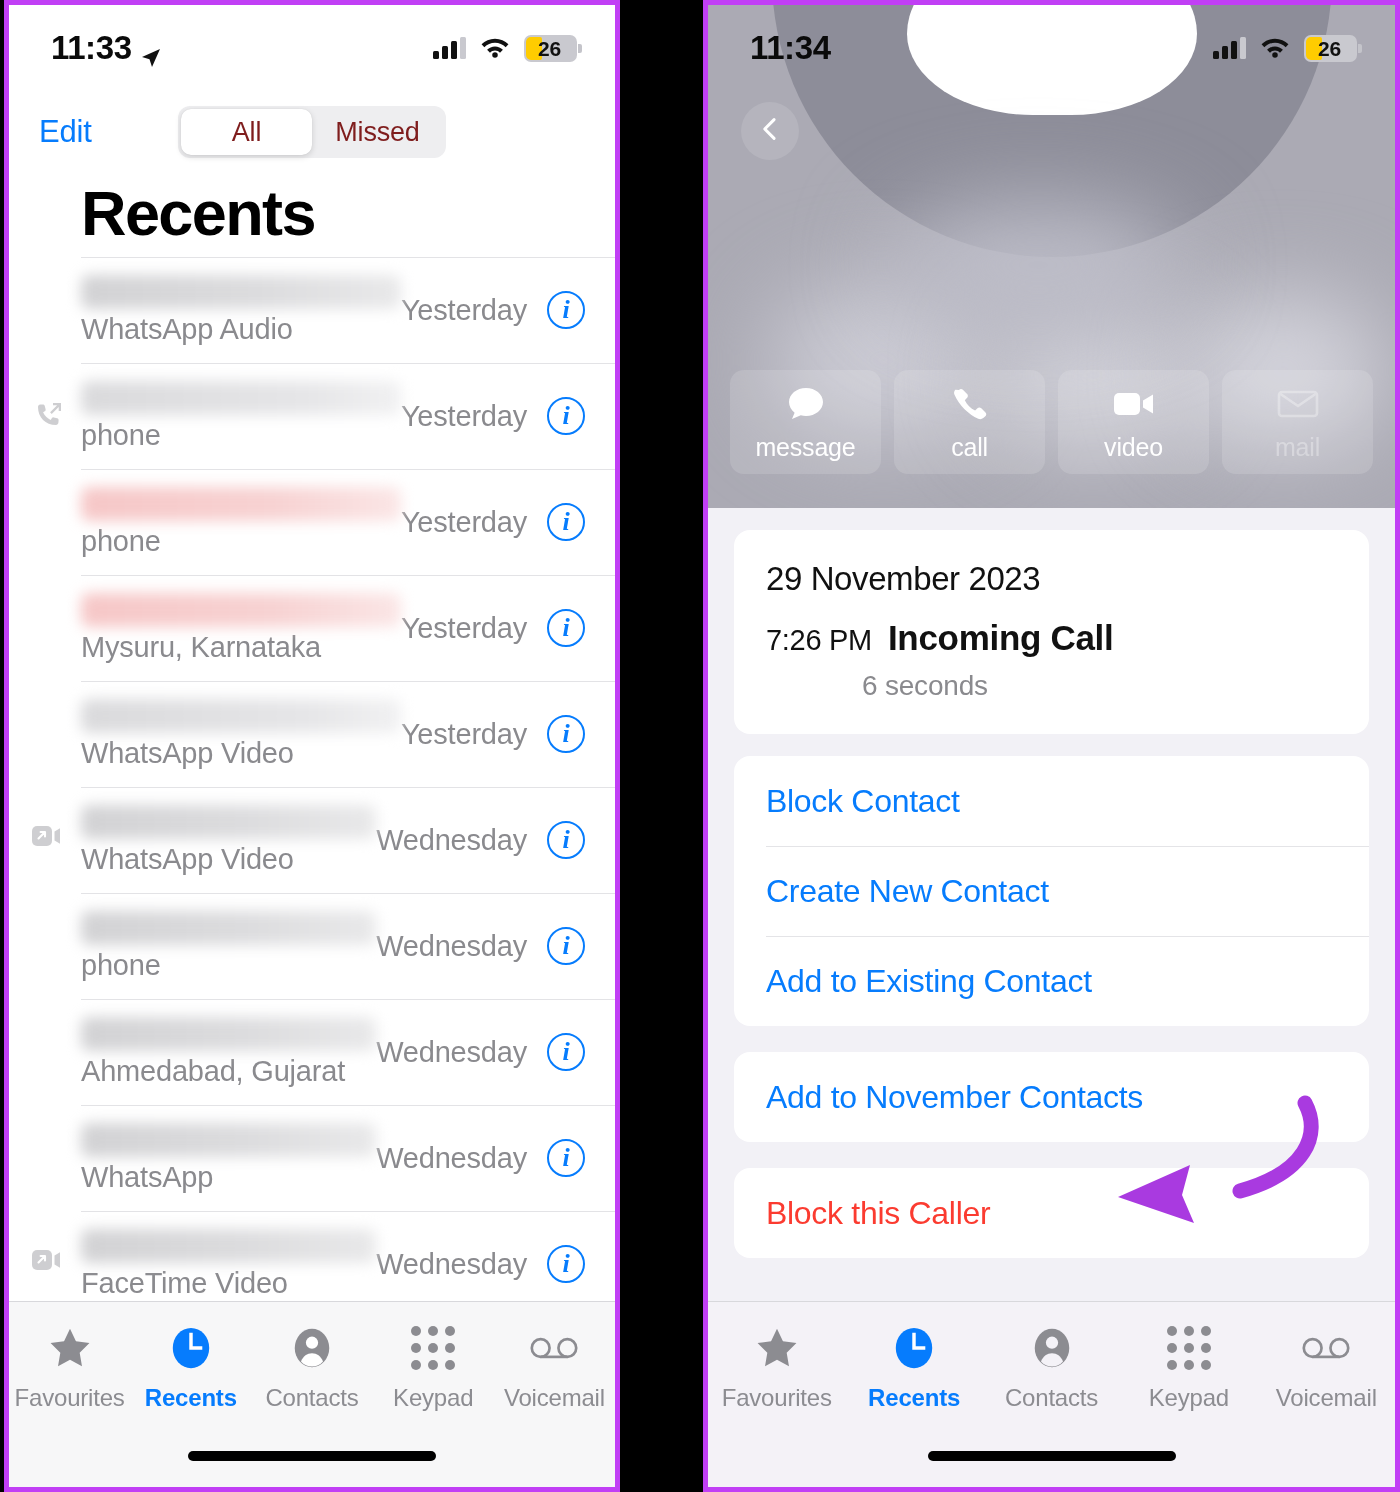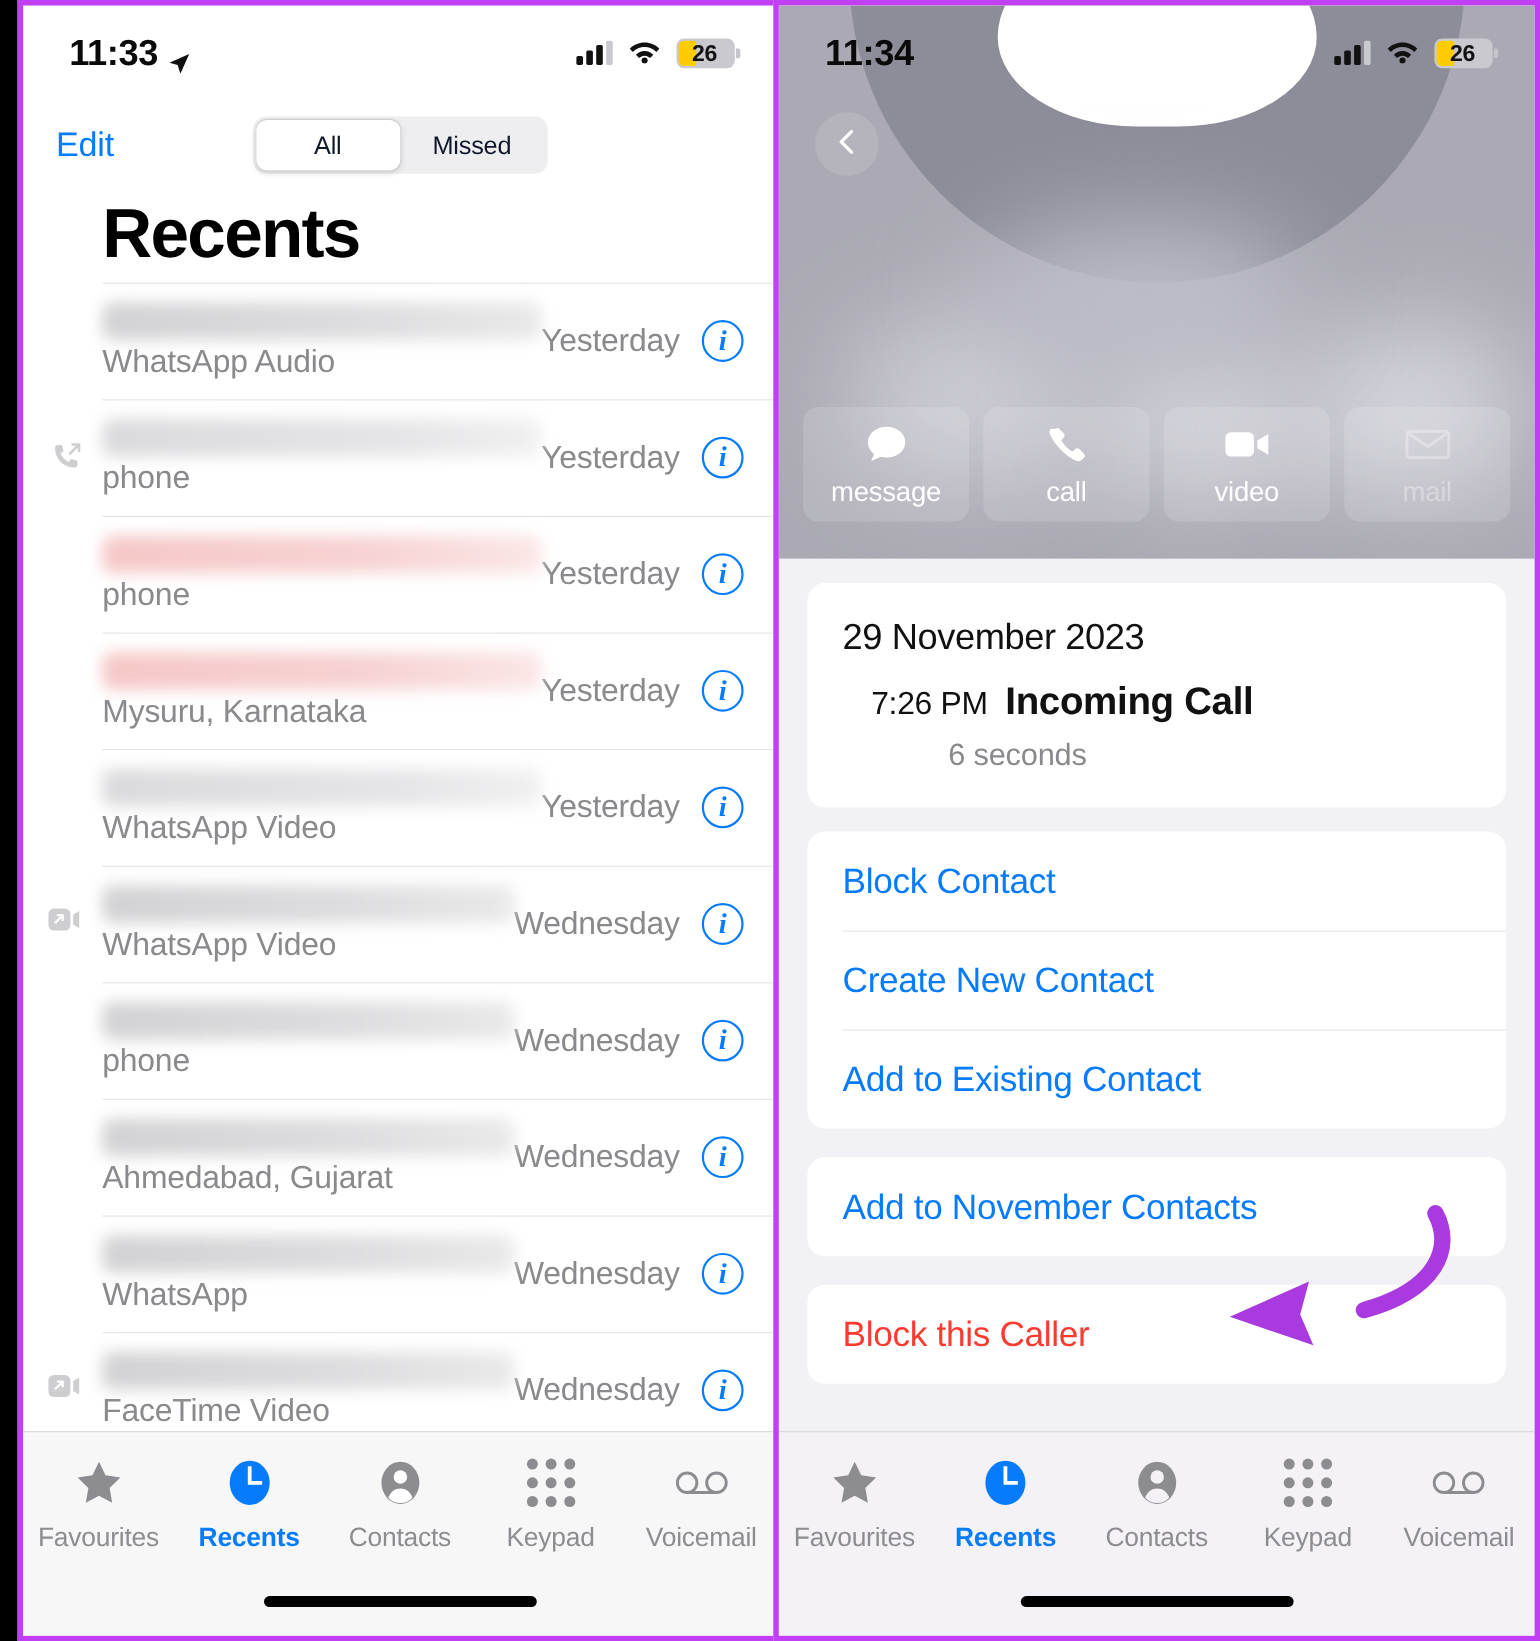--- a/index.html
+++ b/index.html
@@ -11,21 +11,21 @@
     overflow: hidden;
   }
   .stage { position: relative; width: 1400px; height: 1492px; background: #000; }
 
   
   .panel {
     position: absolute; top: 0; height: 1492px;
     border: 5px solid #c13ff5;
     overflow: hidden;
   }
-  .panel-left  { left: 16px;    width: 695px; background: #ffffff; }
+  .panel-left  { left: 4px;    width: 616px; background: #ffffff; }
   .panel-right { left: 703px; width: 697px; background: #f2f1f6; }
 
   .screen { position: relative; width: 100%; height: 100%; overflow: hidden; }
 
   
   .statusbar {
     position: absolute; top: 0; left: 0; right: 0; height: 86px;
     display: flex; align-items: center; justify-content: space-between;
     padding: 0 38px 0 42px;
     z-index: 40;
@@ -66,21 +66,21 @@
     display: flex; align-items: center; padding: 0 30px;
   }
   .edit-btn { font-size: 31px; color: #067cfd; letter-spacing: -0.2px; }
   .segmented {
     position: absolute; left: 50%; transform: translateX(-50%);
     display: flex; background: #eeeef0; border-radius: 12px;
     padding: 3px; width: 268px; height: 52px;
   }
   .seg {
     flex: 1; display: flex; align-items: center; justify-content: center;
-    font-size: 23px; color: #0f172a; border-radius: 10px; letter-spacing: -0.2px;
+    font-size: 27px; color: #7f1d1d; border-radius: 10px; letter-spacing: -0.2px;
   }
   .seg.active {
     background: #fff;
     box-shadow: 0 2px 6px rgba(0,0,0,.14), 0 0 1px rgba(0,0,0,.12);
     font-weight: 400;
   }
 
   .page-title {
     position: absolute; top: 172px; left: 72px;
     font-size: 63px; font-weight: 700; color: #000; letter-spacing: -1.6px;
@@ -182,21 +182,21 @@
 
   .detail-body {
     position: absolute; top: 503px; left: 0; right: 0; bottom: 186px;
     background: #f2f1f6; padding: 22px 26px 0 26px;
   }
   .card { background: #fff; border-radius: 16px; margin-bottom: 26px; }
   .card.tight { margin-bottom: 22px; }
   .call-info { padding: 30px 32px 32px 32px; }
   .ci-date { font-size: 33px; color: #111; letter-spacing: -0.4px; margin-bottom: 20px; }
   .ci-line { display: flex; align-items: baseline; gap: 16px; }
-  .ci-time { font-size: 29px; color: #111; letter-spacing: -0.3px; margin-left: 26px; }
+  .ci-time { font-size: 29px; color: #111; letter-spacing: -0.3px; }
   .ci-type { font-size: 35px; color: #111; font-weight: 700; letter-spacing: -0.3px; }
   .ci-dur { font-size: 28px; color: #8a8a8e; margin-top: 12px; margin-left: 96px; letter-spacing: -0.2px; }
 
   .menu-item {
     position: relative; height: 90px; display: flex; align-items: center;
     padding: 0 32px; font-size: 32px; letter-spacing: -0.3px;
   }
   .menu-item.blue { color: #067cfd; }
   .menu-item.red  { color: #fb3b30; }
   .menu-item + .menu-item::before {

